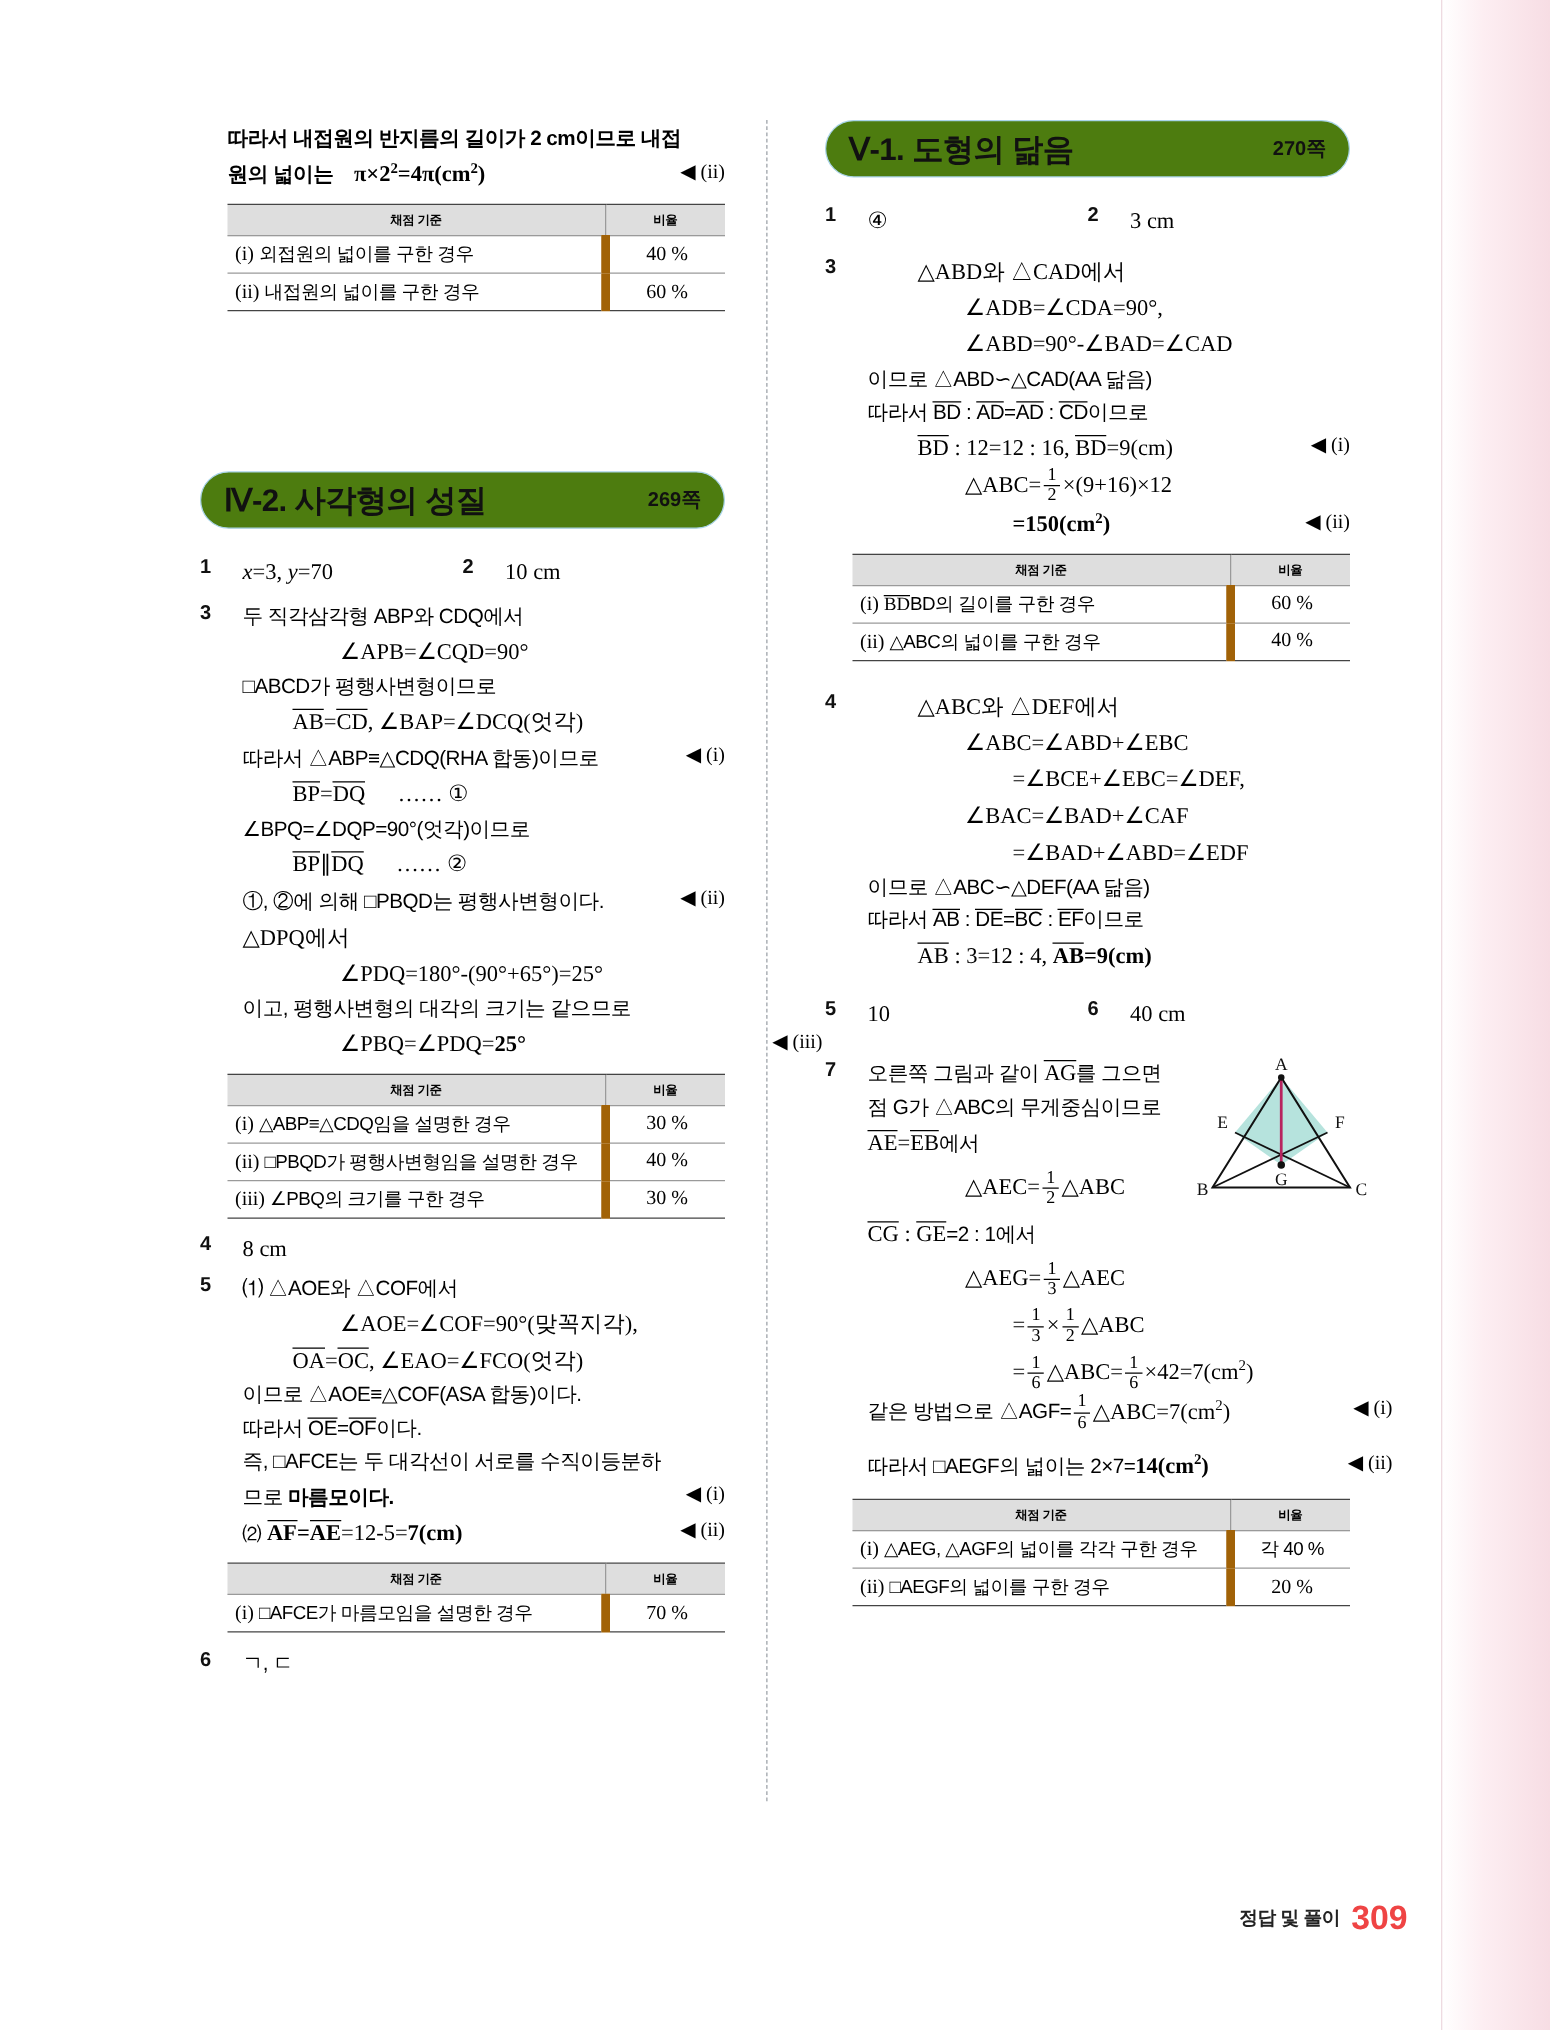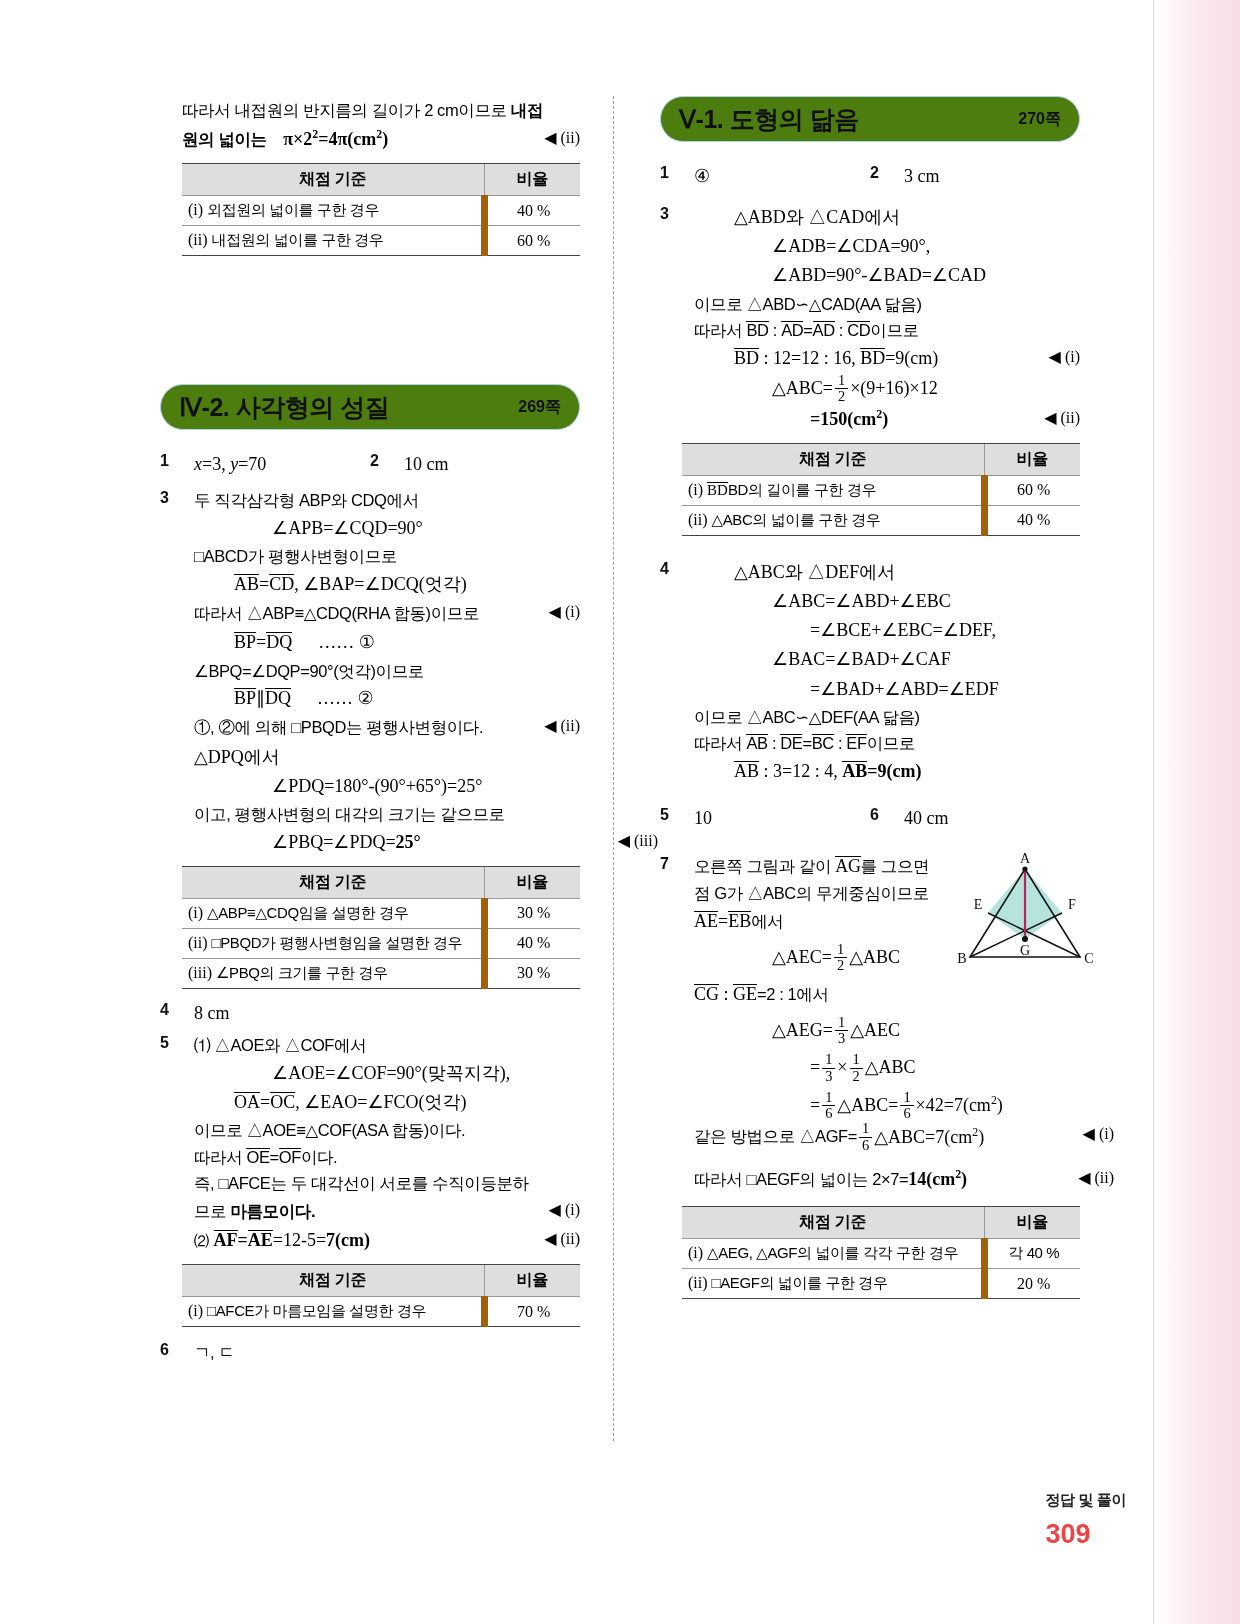--- a/index.html
+++ b/index.html
@@ -118,21 +118,21 @@
   table.score{
     width:398px;
     border-collapse:collapse;
     margin:9px 0 10px 22px;
     font-size:15.5px;
   }
   table.score th{
     background:#dedede;
     font-family:"Liberation Sans", sans-serif;
     font-weight:bold;
-    font-size:16px;
+    font-size:10px;
     padding:5px 0;
     border-top:1.6px solid #444;
     border-bottom:1px solid #9a9a9a;
     letter-spacing:-0.3px;
   }
   table.score th.c1{ width:302px; }
   table.score th.c2{ width:96px; border-left:1px solid #9a9a9a;}
   table.score td{
     padding:5px 0 5px 6px;
     border-bottom:1px solid #9a9a9a;
@@ -153,21 +153,21 @@
     right:-18px;
     top:-6px;
     width:146px; height:130px;
   }
 
   
   .footer{
     position:absolute;
     right:114px;
     bottom:74px;
-    display:flex; align-items:flex-start; gap:9px;flex-direction:column;
+    display:flex; align-items:center; gap:9px;
   }
   .footer .flabel{
     font-family:"Liberation Sans", sans-serif;
     font-size:15px; font-weight:bold; color:#222; letter-spacing:-0.4px;
   }
   .footer .fnum{
     font-family:"Liberation Sans", sans-serif;
     font-size:27px; font-weight:bold; color:#ef4444;
   }
 </style>
@@ -178,21 +178,21 @@
 
   <div class="edge-line"></div>
   <div class="edge-strip"></div>
   <div class="col-divider"></div>
 
   <div class="col col-left">
 
     <div class="prob">
       <div class="pbody" style="padding-left:22px;">
         <div class="ml mrow">
-          <span class="kr" style="font-weight:normal">따라서 내접원의 반지름의 길이가 2 cm이므로 </span><span class="kr">내접</span>
+          <span class="kr" style="font-weight:bold">따라서 내접원의 반지름의 길이가 2 cm이므로 </span><span class="kr">내접</span>
         </div>
         <div class="ml mrow">
           <span class="kr">원의 넓이는</span>
           <span class="bold" style="margin-left:12px;">π×2<span class="sup">2</span>=4π(cm<span class="sup">2</span>)</span>
           <span class="mark">◀ (ii)</span>
         </div>
       </div>
     </div>
 
     <table class="score">

